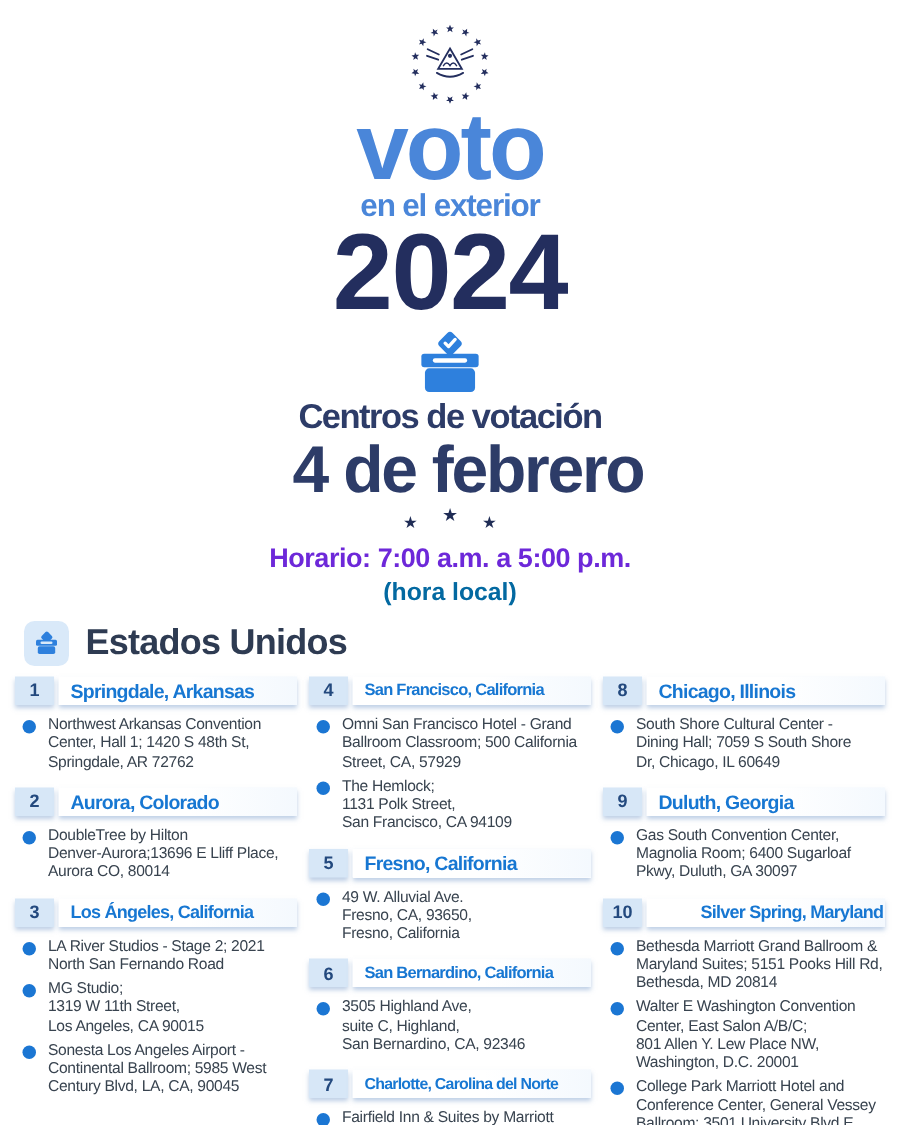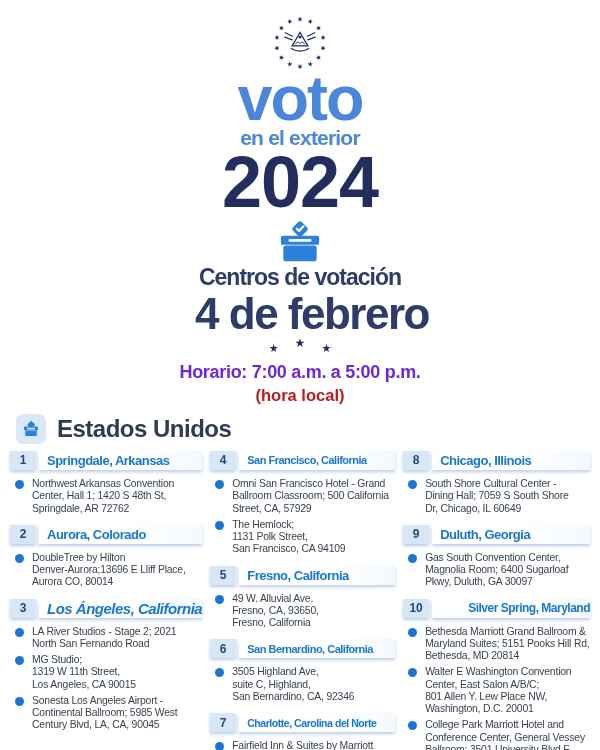--- a/index.html
+++ b/index.html
@@ -14,21 +14,21 @@
   .logo-voto{font-size:63px;font-weight:bold;color:#4a86d9;line-height:.85;letter-spacing:-2px;margin-top:2px;}
   .logo-sub{font-size:21px;font-weight:bold;color:#4a86d9;letter-spacing:-.8px;line-height:1.05;margin-top:1px;}
   .logo-year{font-size:72px;font-weight:bold;color:#232e5e;line-height:.95;letter-spacing:-1px;margin-top:-1px;}
   .ballot-wrap{margin:4px auto 2px;height:44px;}
   .title{font-size:23px;font-weight:bold;color:#2d3c68;letter-spacing:-1px;line-height:1;}
   .date{font-size:44px;font-weight:bold;color:#2d3c68;letter-spacing:-1.5px;line-height:1;margin-top:3px;padding-left:24px;}
   .stars{margin-top:5px;height:15px;color:#1f2c55;font-size:11px;}
   .stars span{display:inline-block;margin:0 8px;}
   .stars .mid{transform:translateY(-5px);font-size:12px;}
   .schedule{font-size:18px;font-weight:bold;color:#6d28d9;letter-spacing:-.3px;margin-top:6px;}
-  .schedule-note{font-size:16.5px;font-weight:bold;color:#b91c1c;margin-top:3px;}
+  .schedule-note{font-size:16.5px;font-weight:bold;color:#0369a1;margin-top:3px;}
   .section-header{display:flex;align-items:center;gap:11px;padding:0 16px;margin-top:9px;}
   .section-icon{width:30px;height:30px;background:#d9e9f9;border-radius:7px;display:flex;align-items:center;justify-content:center;flex:none;}
   .section-title{font-size:24px;font-weight:bold;color:#2e3b52;letter-spacing:-.5px;margin:0;}
   .columns{display:grid;grid-template-columns:1fr 1fr 1fr;column-gap:8px;padding:0 10px;margin-top:7px;align-items:start;}
   .city-header{display:flex;gap:3px;margin:0 0 8px 0;}
   .num{min-width:26px;height:19px;background:#d7e7f7;color:#23497e;font-weight:bold;font-size:12px;
        display:flex;align-items:center;justify-content:center;box-shadow:0 2px 3px rgba(125,160,205,.5);}
   .cname{flex:1;background:linear-gradient(90deg,#ffffff 55%,#f4f9fe);color:#1777d2;font-weight:bold;
        display:flex;align-items:center;padding-left:8px;letter-spacing:-.5px;white-space:nowrap;
        box-shadow:0 2px 3px rgba(125,160,205,.5);height:19px;}
@@ -145,21 +145,21 @@
           <span class="loc-text">DoubleTree by Hilton
 Denver-Aurora;13696 E Lliff Place,
 Aurora CO, 80014</span>
         </li>
           </ul>
     </section>
 
     <section class="city">
       <div class="city-header">
         <span class="num">3</span>
-        <span class="cname" style="font-size: 15px; font-style: italic;">Los Ángeles, California</span>
+        <span class="cname" style="font-size: 12px;">Los Ángeles, California</span>
       </div>
       <ul class="locs">
 
       <li>
           <span class="dot"></span>
           <span class="loc-text">LA River Studios - Stage 2; 2021
 North San Fernando Road</span>
         </li>
             <li>
           <span class="dot"></span>

